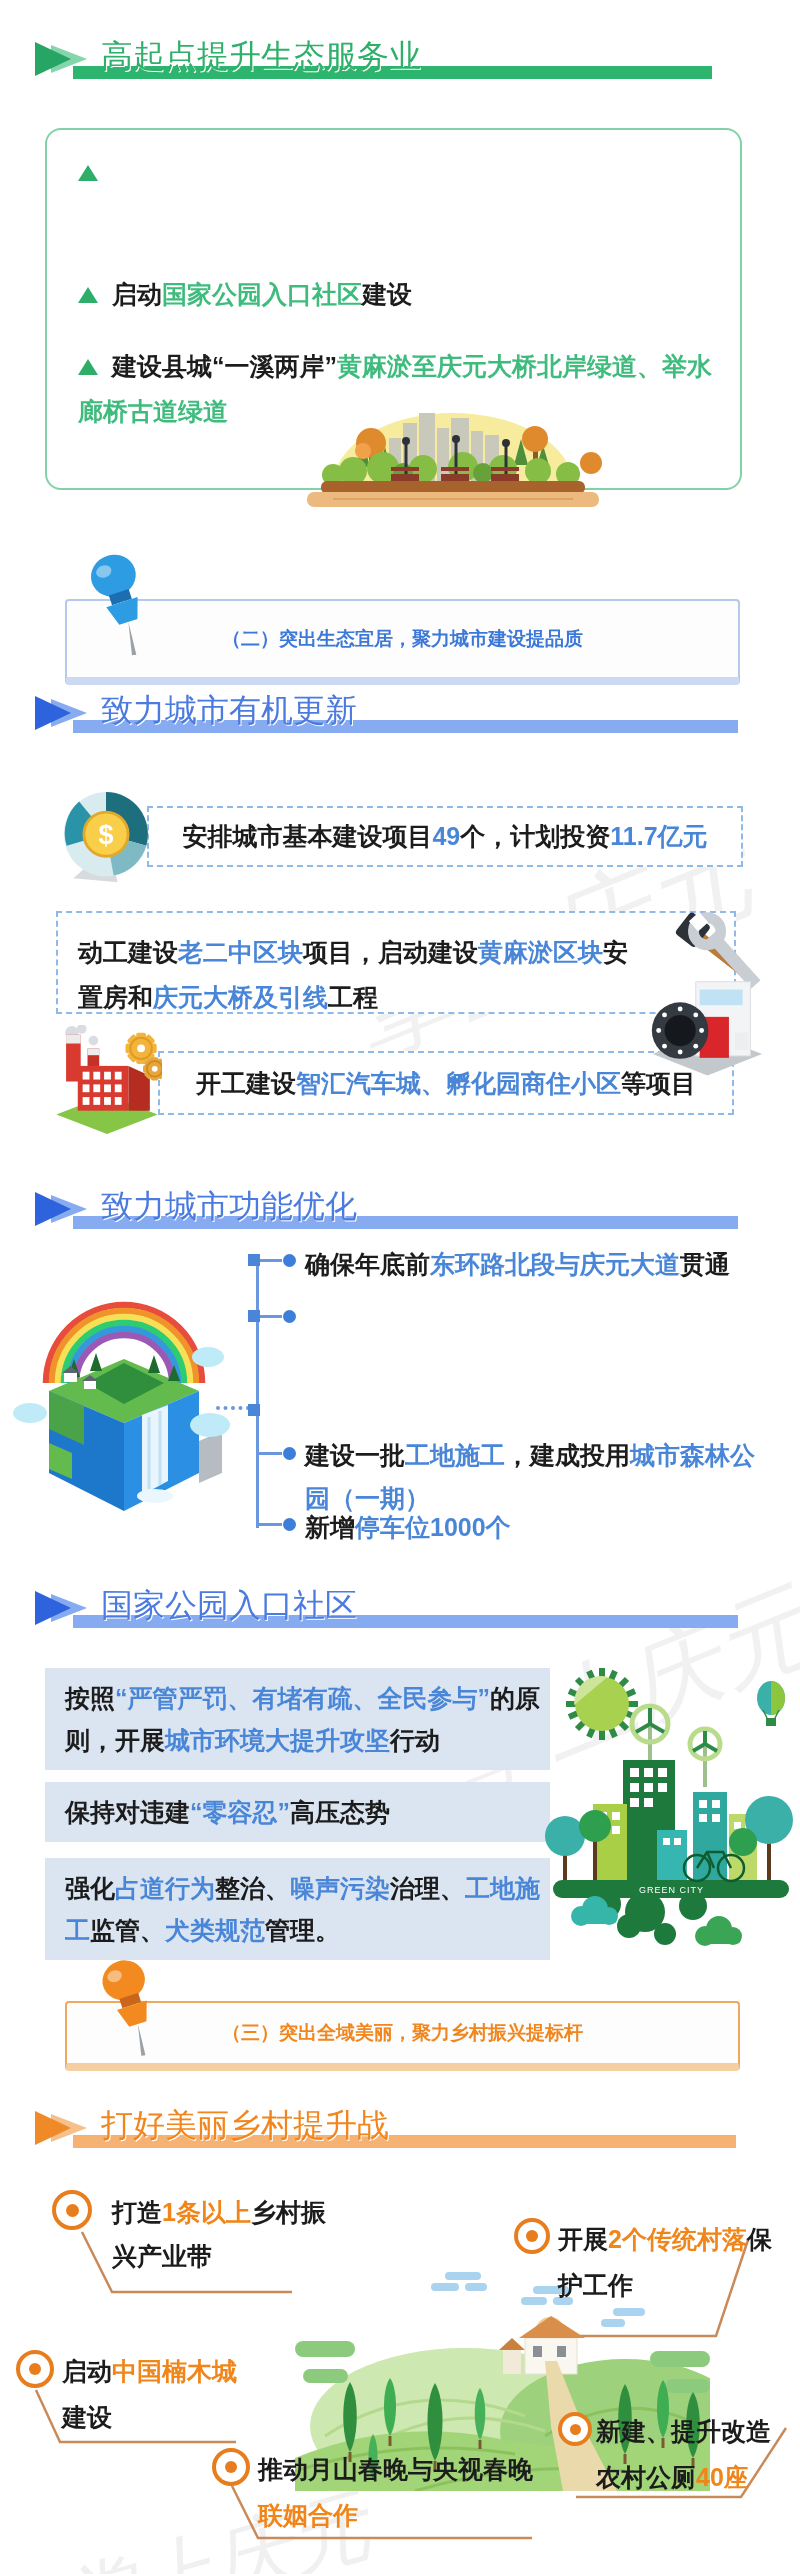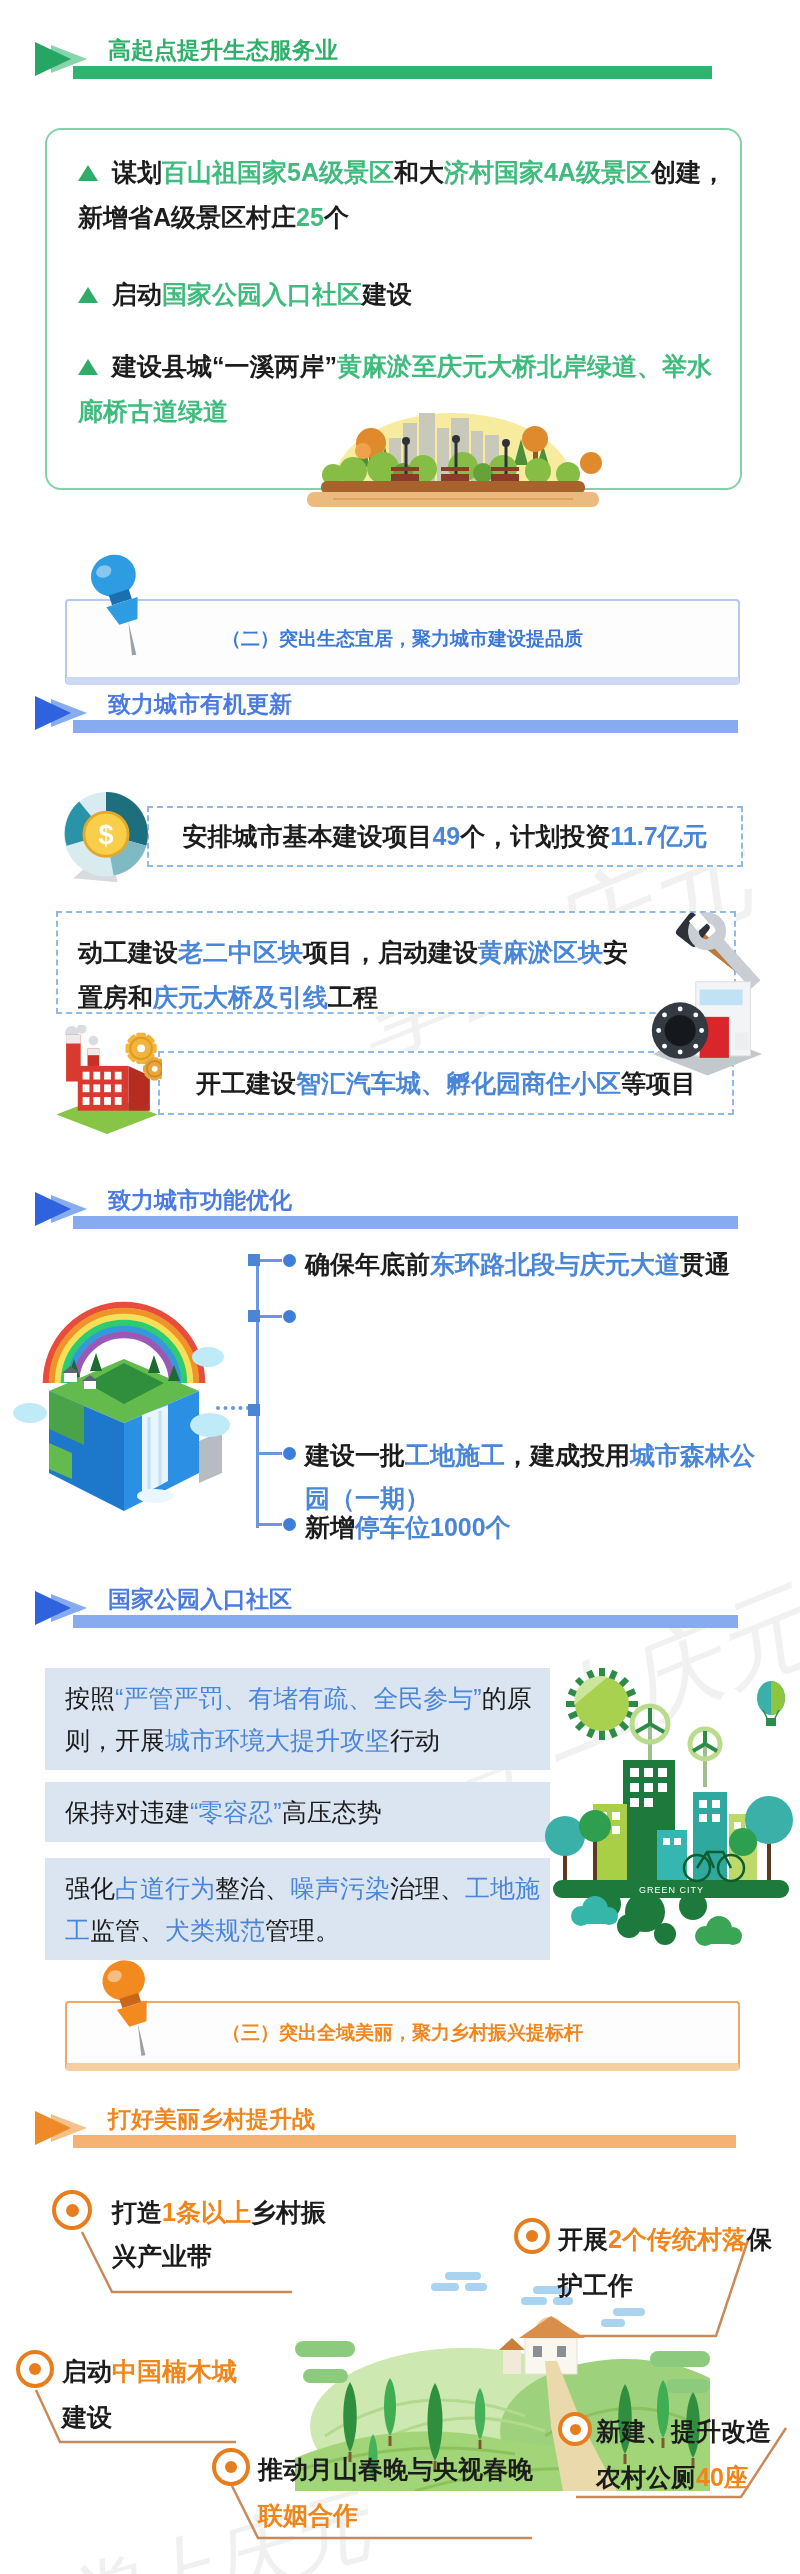--- a/index.html
+++ b/index.html
@@ -10,21 +10,21 @@
       white-space:nowrap;z-index:0;pointer-events:none;}
   
   .hdr{position:absolute;height:42px;z-index:2;}
   .hdr-tri-light{position:absolute;left:16px;top:5px;width:0;height:0;
       border-top:14px solid transparent;border-bottom:14px solid transparent;
       border-left:36px solid var(--light);}
   .hdr-tri-dark{position:absolute;left:0;top:2px;width:0;height:0;
       border-top:17px solid transparent;border-bottom:17px solid transparent;
       border-left:36px solid var(--dark);}
   .hdr-bar{position:absolute;left:38px;top:26px;height:13px;background:var(--bar);z-index:1;}
-  .hdr-title{position:absolute;left:73px;top:-5px;font-size:23px;font-weight:700;
+  .hdr-title{position:absolute;left:66px;top:-5px;font-size:32px;font-weight:400;
       color:var(--txt);white-space:nowrap;z-index:2;text-shadow:1px 1px 0 #ffffff;}
   .hdr-green{--dark:#27a565;--light:#85d5ab;--bar:#2db56f;--txt:#2eb06a;}
   .hdr-blue{--dark:#2f63dd;--light:#87abf0;--bar:#87abf0;--txt:#4b7be0;}
   .hdr-orange{--dark:#f08a28;--light:#f6c08c;--bar:#f5b273;--txt:#f0861d;}
   
   .eco-box{position:absolute;left:45px;top:128px;width:693px;height:358px;background:#fff;
       border:2px solid #82d2a8;border-radius:16px;z-index:1;}
   .eco-item{position:absolute;left:78px;width:650px;font-size:25px;font-weight:600;
       line-height:45px;z-index:2;}
   .tri-up{display:inline-block;width:0;height:0;border-left:10px solid transparent;
@@ -42,21 +42,21 @@
   .dashbox{position:absolute;border:2px dashed #8fb9e6;background:#fff;z-index:1;}
   .body-txt{font-size:25px;font-weight:600;line-height:45px;}
   .center-flex{display:flex;align-items:center;justify-content:center;}
   
   .bdot{position:absolute;width:13px;height:13px;border-radius:50%;background:#3d7edb;z-index:2;}
   .bsq{position:absolute;width:12px;height:12px;background:#4a86d8;z-index:2;}
   .vline{position:absolute;background:#6b97e0;z-index:1;}
   .fb{position:absolute;font-size:25px;font-weight:600;line-height:43px;z-index:2;}
   
   .gbox{position:absolute;left:45px;width:505px;background:#dbe5f1;
-      padding:9px 8px 9px 20px;box-sizing:border-box;font-size:25px;font-weight:400;
+      padding:9px 8px 9px 20px;box-sizing:border-box;font-size:25px;font-weight:700;
       line-height:42px;z-index:2;}
   
   .tgt{position:absolute;border:4px solid #e87d1e;border-radius:50%;background:#fff;
       display:flex;align-items:center;justify-content:center;z-index:2;}
   .tgt-dot{border-radius:50%;background:#e87d1e;}
   .rb{position:absolute;font-size:25px;font-weight:600;line-height:44px;z-index:2;}
   svg{display:block;}
 </style>
 </head>
 <body>
@@ -79,21 +79,21 @@
   <div class="hdr hdr-green" style="left:35px;top:40px;">
     <span class="hdr-tri-light"></span>
     <span class="hdr-tri-dark"></span>
     <span class="hdr-bar" style="width:639px;"></span>
     <span class="hdr-title">高起点提升生态服务业</span>
   </div>
 
   <div class="eco-box"></div>
 
   <div class="eco-item" style="top:150px;">
-    <span class="tri-up"></span><span><span>谋划</span><span class="seg-green">百山祖国家5A级景区</span><span>和大</span><span class="seg-green">济村国家4A级景区</span><span>创建，新增省A级景区村庄</span><span class="seg-green">25</span><span>个</span></span>
+    <span class="tri-up"></span>
   </div>
   <div class="eco-item" style="top:272px;">
     <span class="tri-up"></span><span><span>启动</span><span class="seg-green">国家公园入口社区</span><span>建设</span></span>
   </div>
   <div class="eco-item" style="top:344px;">
     <span class="tri-up"></span><span><span>建设县城“一溪两岸”</span><span class="seg-green">黄麻淤至庆元大桥北岸绿道、举水廊桥古道绿道</span></span>
   </div>
 
   <svg class="abs" style="left:293px;top:383px;z-index:2;" width="320" height="125" viewBox="0 0 320 125">
     <path d="M40 102 A120 72 0 0 1 280 102 Z" fill="#f7ec9e"></path>

